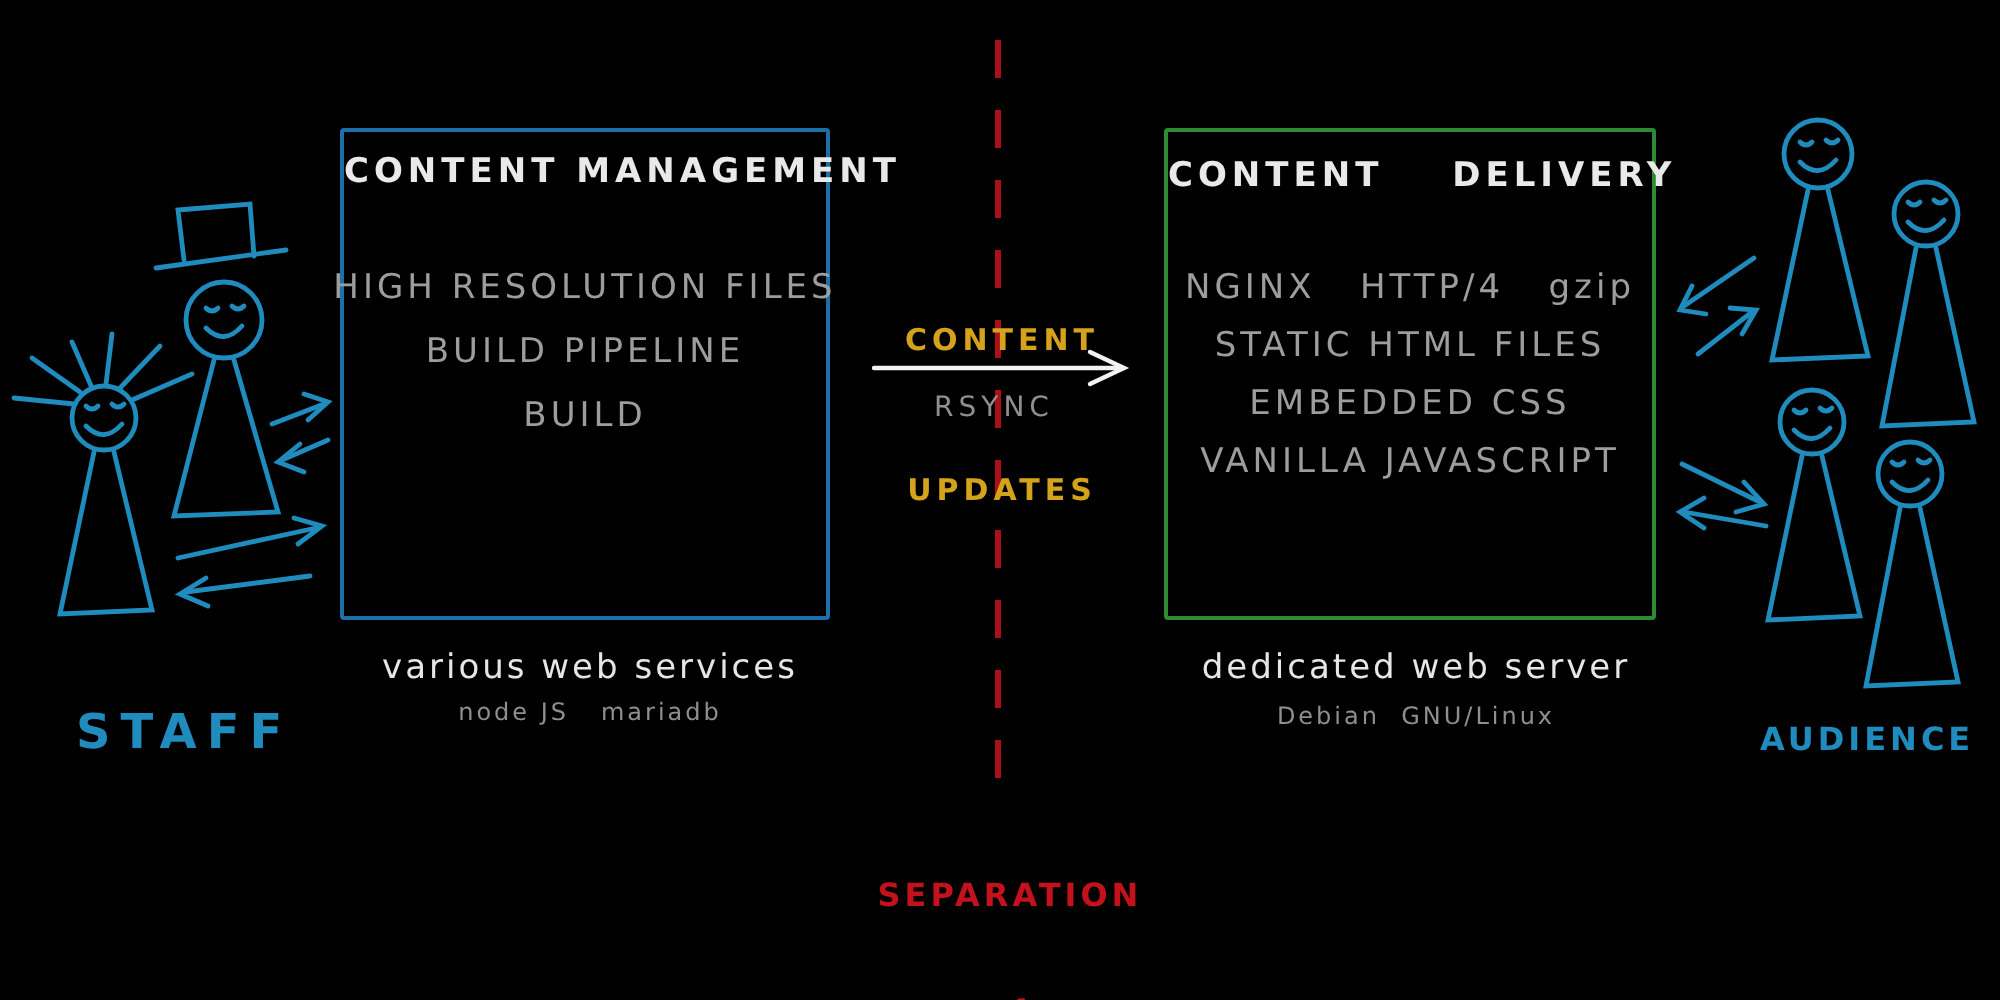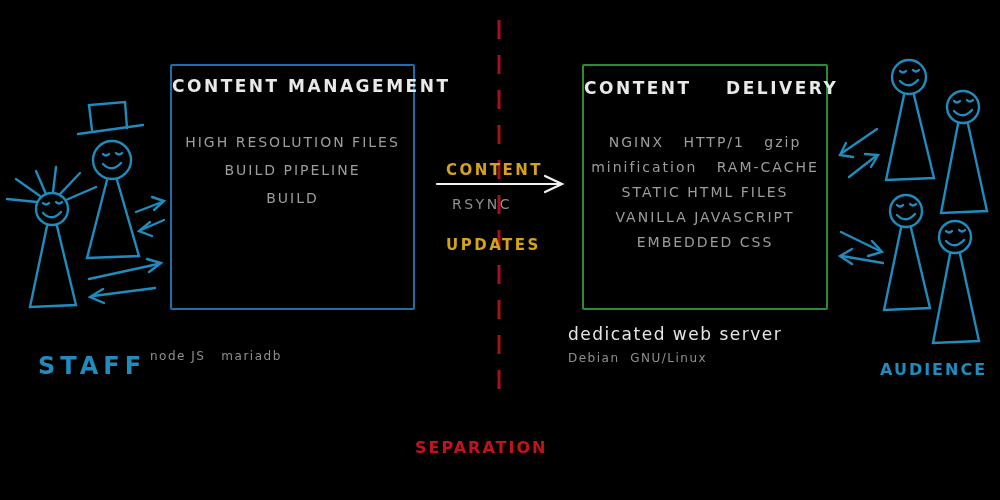--- a/index.html
+++ b/index.html
@@ -7,21 +7,21 @@
   #stage {
     position: relative;
     width: 1000px;
     height: 500px;
     background: #000;
     overflow: hidden;
     font-family: "DejaVu Sans", sans-serif;
   }
   .abs { position: absolute; }
   .hand { font-family: "DejaVu Sans", sans-serif; white-space: pre; }
-  .center { text-align: left; }
+  .center { text-align: center; }
 
   #draw-layer { position: absolute; left: 0; top: 0; z-index: 1; }
   .txt { z-index: 2; }
 
   .box {
     position: absolute;
     background: transparent;
     z-index: 1;
     border-radius: 2px;
   }
@@ -37,21 +37,21 @@
   }
   #cm-title { left: 172px; top: 76px; width: 241px; text-align: center; }
   #cd-title { left: 584px; top: 78px; width: 242px; text-align: center; word-spacing: 26px; }
 
   .box-items {
     position: absolute;
     display: flex;
     flex-direction: column;
     align-items: center;
     color: #9d9d9d;
-    font-size: 14px;
+    font-size: 17px;
     letter-spacing: 2px;
   }
   #cm-items { left: 172px; top: 134px; width: 241px; gap: 12px; }
   #cd-items { left: 584px; top: 134px; width: 242px; gap: 9px; }
   .box-items div { white-space: pre; }
 
   .caption { color: #e6e6e6; font-size: 17px; letter-spacing: 1.5px; }
   .subcaption { color: #8f8f8f; font-size: 12px; letter-spacing: 1.5px; }
   #cm-caption   { left: 150px; top: 324px; width: 290px; }
   #cm-subcaption{ left: 150px; top: 349px; width: 290px; }
@@ -165,30 +165,30 @@
       </g>
   </svg>
 
   <div id="cm-box" class="box"></div>
   <div id="cm-title" class="box-title hand txt abs">CONTENT MANAGEMENT</div>
   <div id="cm-items" class="box-items hand txt abs">
     <div>HIGH RESOLUTION FILES</div>
     <div>BUILD PIPELINE</div>
     <div>BUILD</div>
   </div>
+  <div id="cm-caption" class="caption hand center txt abs">various web services</div>
   <div id="cm-subcaption" class="subcaption hand center txt abs">node JS   mariadb</div>
 
   <div id="cd-box" class="box"></div>
   <div id="cd-title" class="box-title hand txt abs">CONTENT DELIVERY</div>
   <div id="cd-items" class="box-items hand txt abs">
-    <div>NGINX   HTTP/1   gzip</div>
-    <div>minification   RAM-CACHE</div>
+    <div>NGINX   HTTP/4   gzip</div>
     <div>STATIC HTML FILES</div>
+    <div>EMBEDDED CSS</div>
     <div>VANILLA JAVASCRIPT</div>
-    <div>EMBEDDED CSS</div>
   </div>
   <div id="cd-caption" class="caption hand center txt abs">dedicated web server</div>
   <div id="cd-subcaption" class="subcaption hand center txt abs">Debian  GNU/Linux</div>
 
   <div id="content-updates" class="hand center txt abs">
     <div>CONTENT</div>
     <div>UPDATES</div>
   </div>
   <div id="rsync-label" class="hand center txt abs">RSYNC</div>
   <div id="separation-label" class="hand center txt abs">

